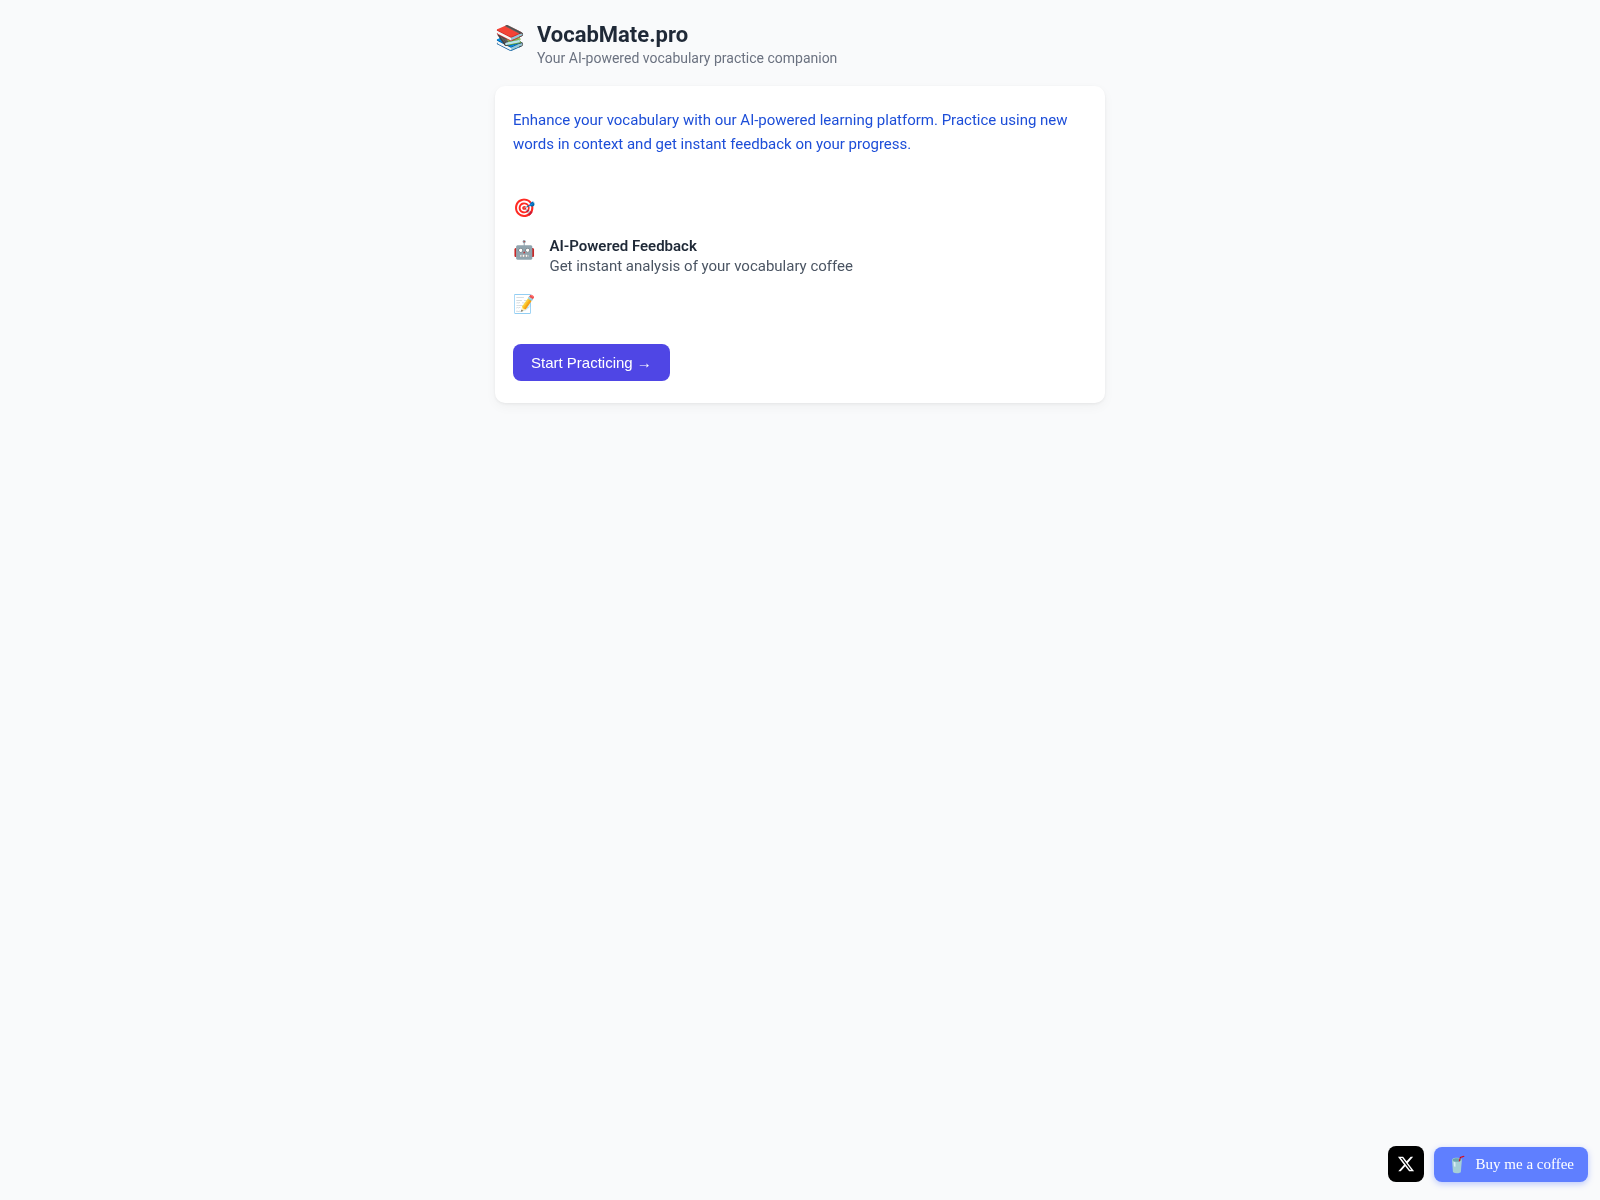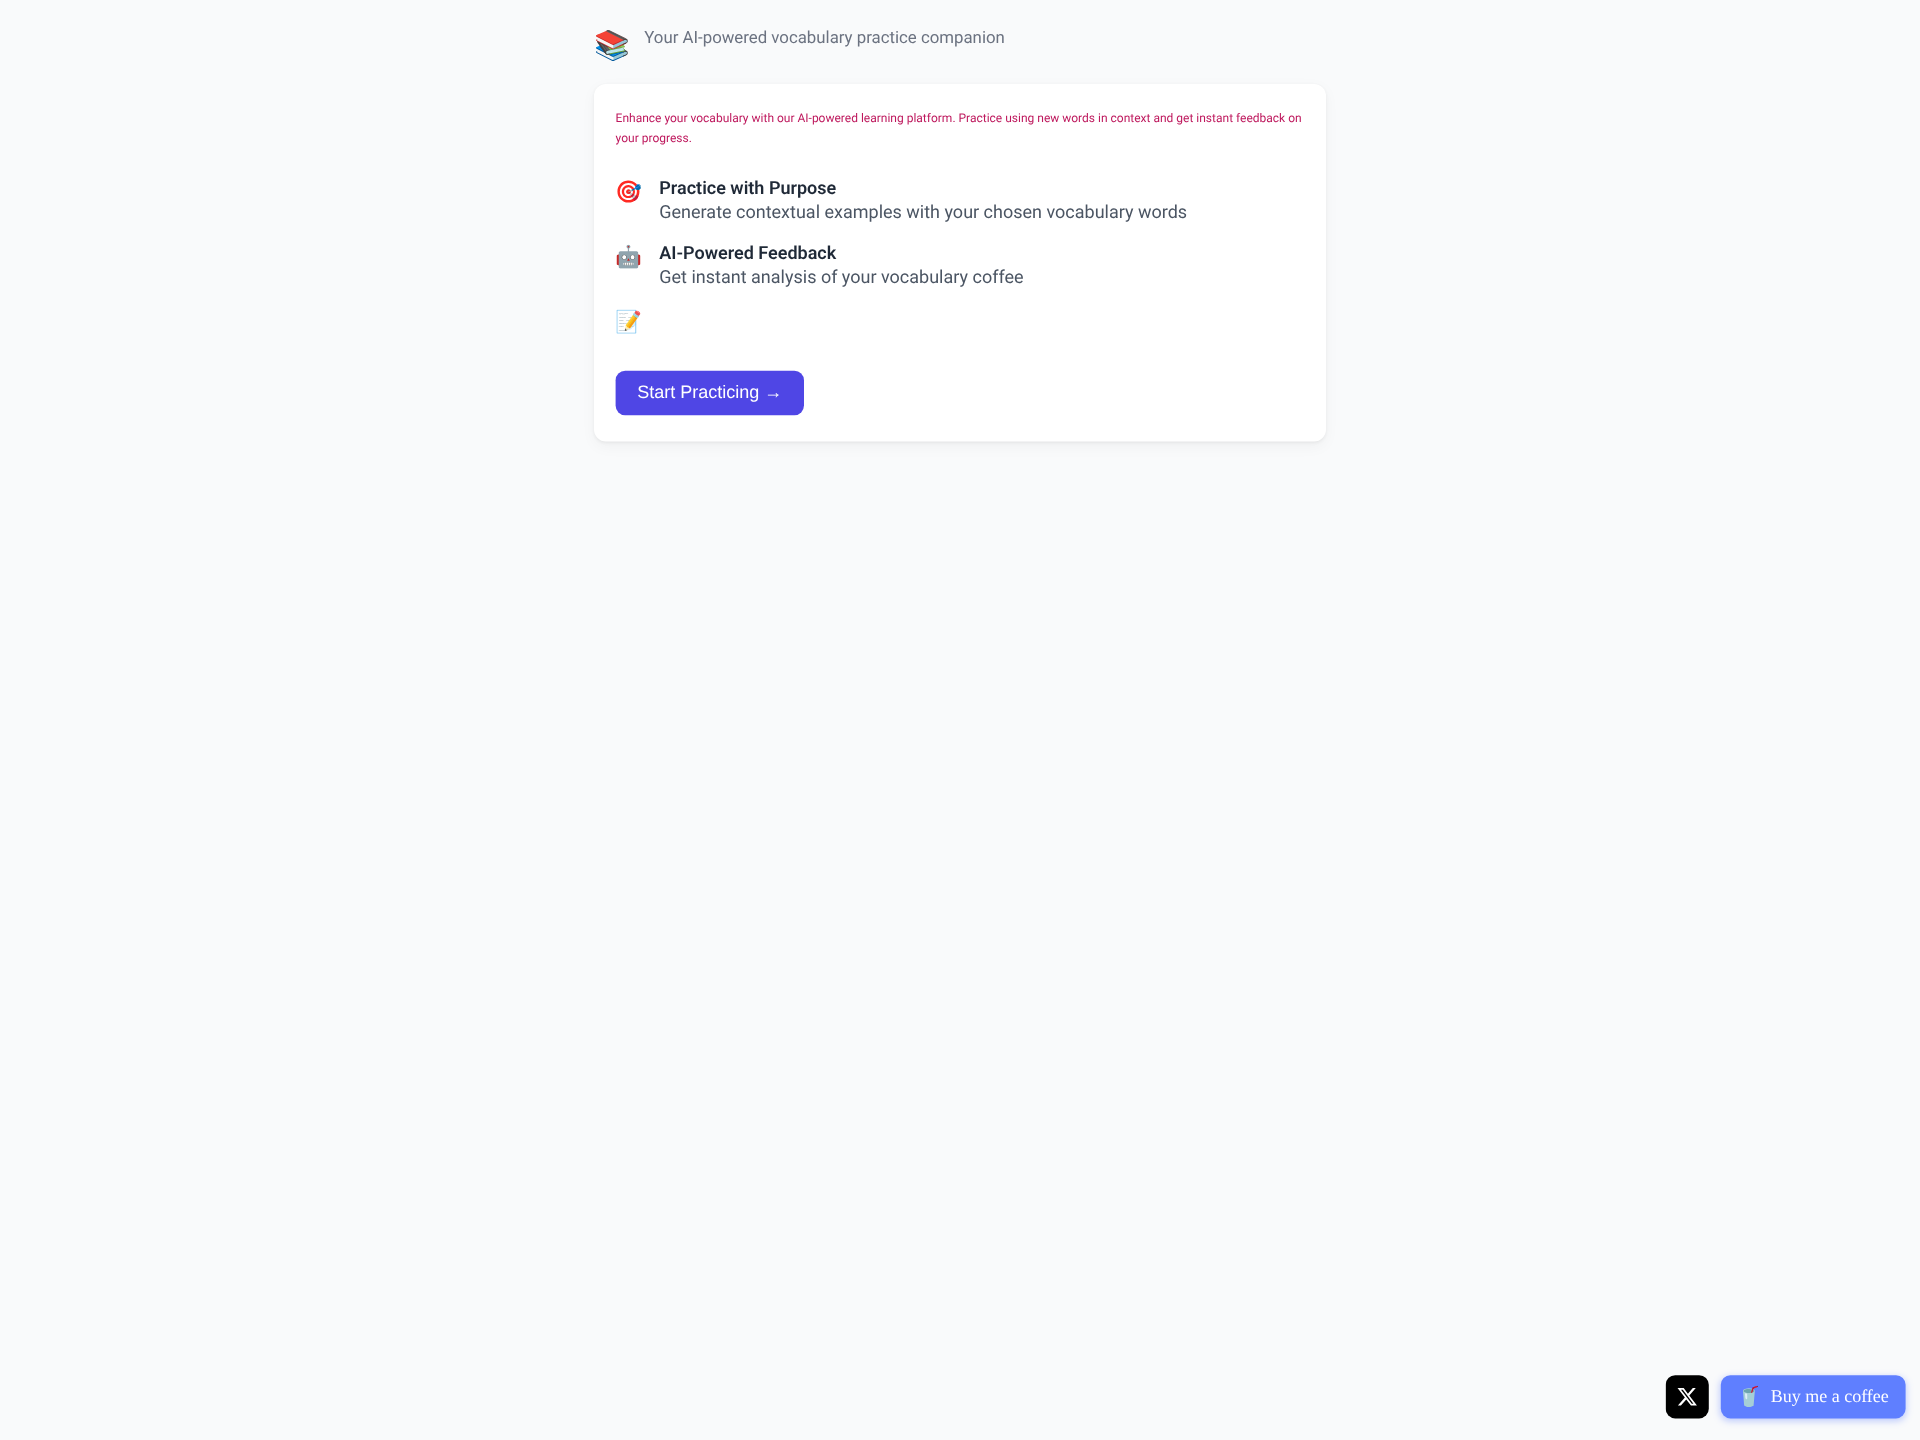--- a/index.html
+++ b/index.html
@@ -61,24 +61,24 @@
     }
     
     .welcome-title {
       font-size: 18px;
       font-weight: 700;
       color: #1f2937;
       margin-bottom: 14px;
     }
     
     .welcome-description {
-      font-size: 10px;
-      color: #be185d;
+      font-size: 15px;
+      color: #1d4ed8;
       line-height: 1.6;
-      margin-bottom: 24px;
+      margin-bottom: 39px;
     }
     
     .features {
       display: flex;
       flex-direction: column;
       gap: 16px;
       margin-bottom: 28px;
     }
     
     .feature {
@@ -171,34 +171,31 @@
       font-size: 16px;
     }
   </style>
 </head>
 <body>
 
 <div class="container">
   <div class="header">
     <span class="logo-icon">📚</span>
     <div class="header-text">
+      <h1 class="app-title">VocabMate.pro</h1>
       <p class="app-subtitle">Your AI-powered vocabulary practice companion</p>
     </div>
   </div>
 
   <div class="card">
     <p class="welcome-description">Enhance your vocabulary with our AI-powered learning platform. Practice using new words in context and get instant feedback on your progress.</p>
     
     <div class="features">
       <div class="feature">
         <span class="feature-icon">🎯</span>
-        <div class="feature-content">
-          <span class="feature-title">Practice with Purpose</span>
-          <span class="feature-description">Generate contextual examples with your chosen vocabulary words</span>
-        </div>
       </div>
 
       <div class="feature">
         <span class="feature-icon">🤖</span>
         <div class="feature-content">
           <span class="feature-title">AI-Powered Feedback</span>
           <span class="feature-description">Get instant analysis of your vocabulary coffee</span>
         </div>
       </div>
 

